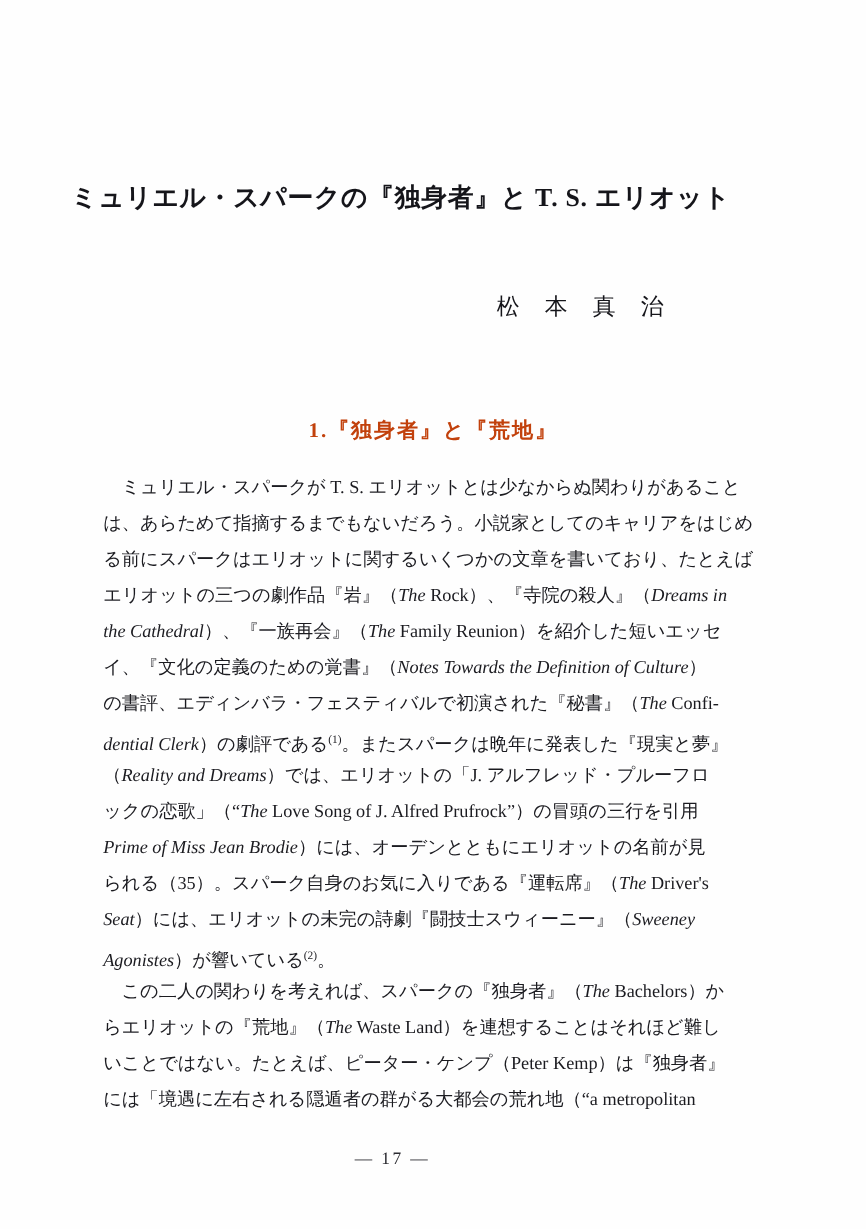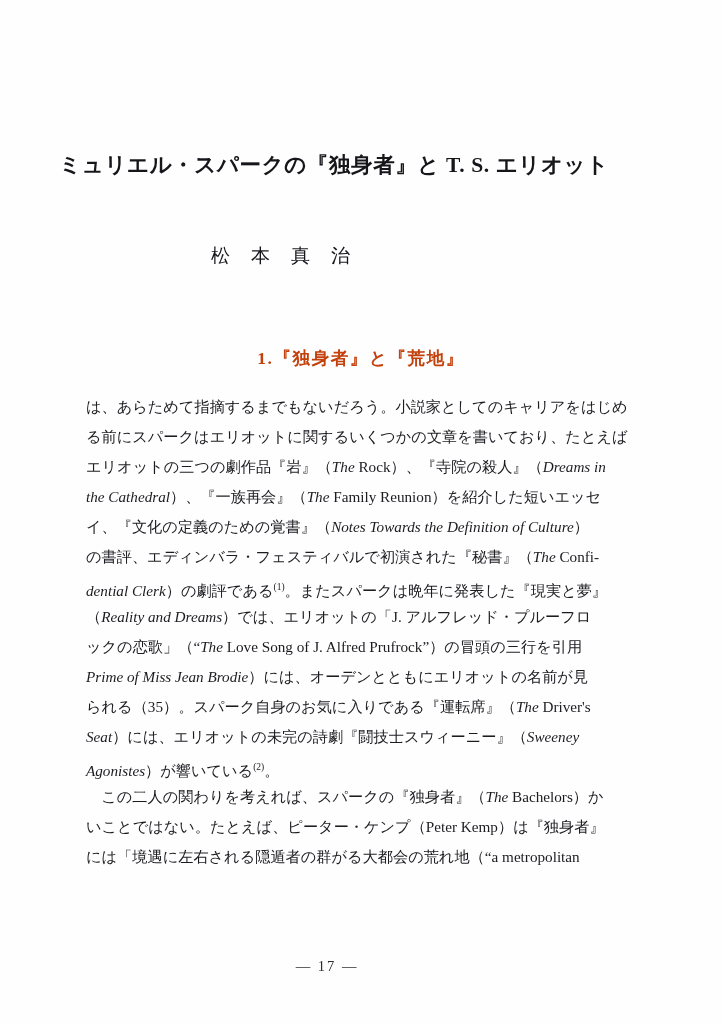--- a/index.html
+++ b/index.html
@@ -36,21 +36,21 @@
     color: #15151a;
     white-space: nowrap;
   }
 
   
   .author-line {
     position: absolute;
     top: 243px;
     left: 0;
     width: 574px;
-    text-align: left;
+    text-align: right;
     padding-right: 0px;
     box-sizing: border-box;
   }
   .author-name {
     display: inline-block;
     margin-left: 190px;
     font-size: 19px;
     letter-spacing: 21px;
     text-indent: 21px;
     color: #15151a;
@@ -113,35 +113,37 @@
   <h1 class="doc-title">ミュリエル・スパークの『独身者』と T. S. エリオット</h1>
 
   <div class="author-line">
     <span class="author-name">松本真治</span>
   </div>
 
   <h2 class="section-heading">1.『独身者』と『荒地』</h2>
 
   <div class="body-block">
 
+    <div class="tline">　ミュリエル・スパークが T. S. エリオットとは少なからぬ関わりがあること</div>
     <div class="tline">は、あらためて指摘するまでもないだろう。小説家としてのキャリアをはじめ</div>
     <div class="tline">る前にスパークはエリオットに関するいくつかの文章を書いており、たとえば</div>
     <div class="tline">エリオットの三つの劇作品『岩』（<span class="it">The</span> Rock）、『寺院の殺人』（<span class="it">Dreams in</span></div>
     <div class="tline"><span class="it">the Cathedral</span>）、『一族再会』（<span class="it">The</span> Family Reunion）を紹介した短いエッセ</div>
     <div class="tline">イ、『文化の定義のための覚書』（<span class="it">Notes Towards the Definition of Culture</span>）</div>
     <div class="tline">の書評、エディンバラ・フェスティバルで初演された『秘書』（<span class="it">The</span> Confi-</div>
     <div class="tline"><span class="it">dential Clerk</span>）の劇評である<sup class="fn">(1)</sup>。またスパークは晩年に発表した『現実と夢』</div>
     <div class="tline">（<span class="it">Reality and Dreams</span>）では、エリオットの「J. アルフレッド・プルーフロ</div>
     <div class="tline">ックの恋歌」（“<span class="it">The</span> Love Song of J. Alfred Prufrock”）の冒頭の三行を引用</div>
     <div class="tline"><span class="it">Prime of Miss Jean Brodie</span>）には、オーデンとともにエリオットの名前が見</div>
     <div class="tline">られる（35）。スパーク自身のお気に入りである『運転席』（<span class="it">The</span> Driver's</div>
     <div class="tline"><span class="it">Seat</span>）には、エリオットの未完の詩劇『闘技士スウィーニー』（<span class="it">Sweeney</span></div>
     <div class="tline"><span class="it">Agonistes</span>）が響いている<sup class="fn">(2)</sup>。</div>
 
     <div class="tline">　この二人の関わりを考えれば、スパークの『独身者』（<span class="it">The</span> Bachelors）か</div>
+    <div class="tline">らエリオットの『荒地』（<span class="it">The</span> Waste Land）を連想することはそれほど難し</div>
     <div class="tline">いことではない。たとえば、ピーター・ケンプ（Peter Kemp）は『独身者』</div>
     <div class="tline">には「境遇に左右される隠遁者の群がる大都会の荒れ地（“a metropolitan</div>
 
   </div>
 
   <div class="page-footer">— 17 —</div>
 
 </div>
 
 </body></html>

